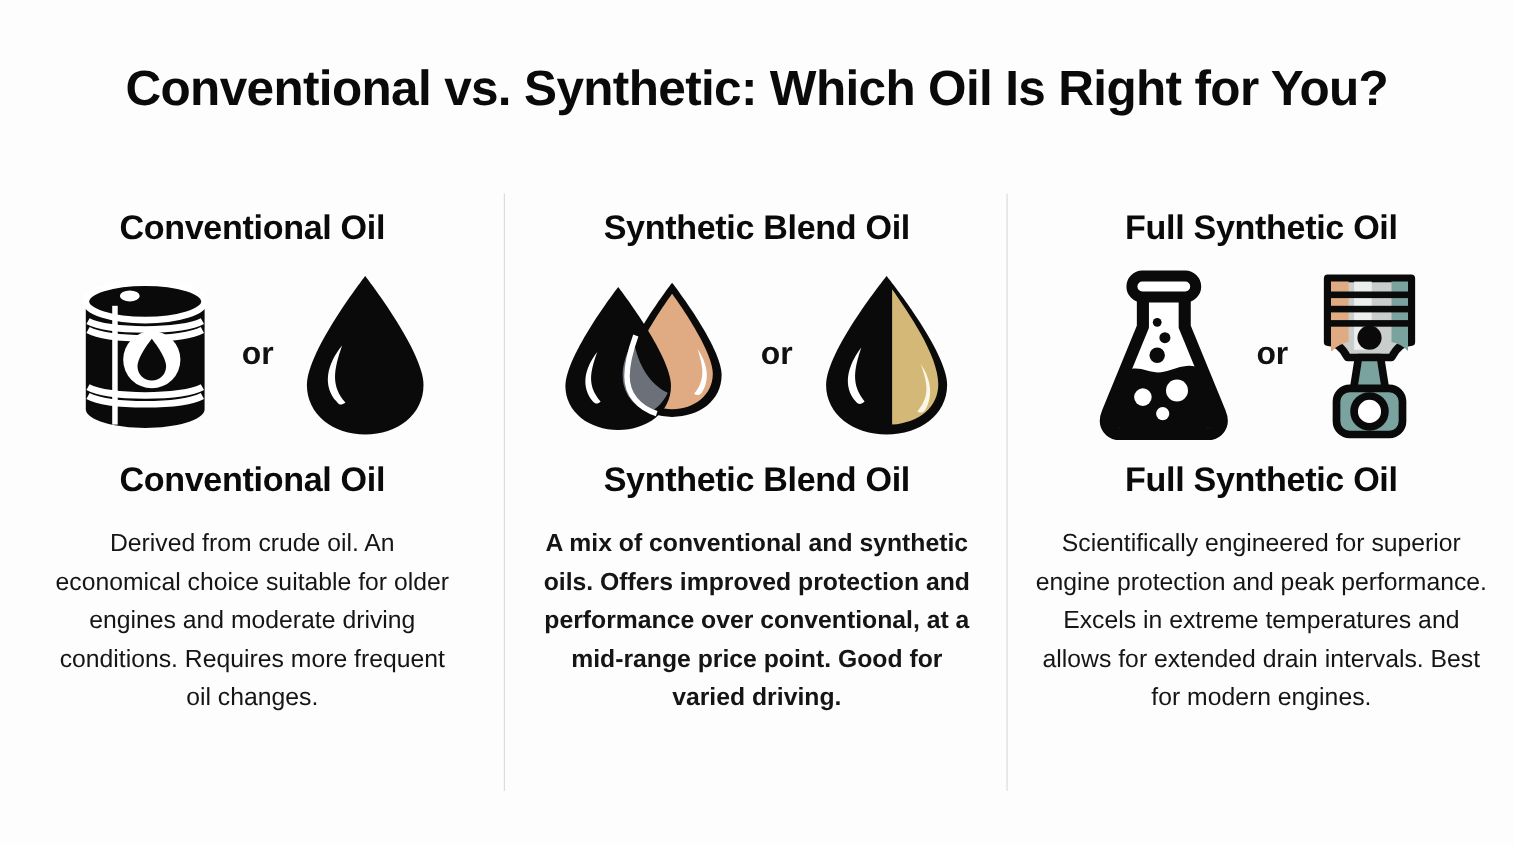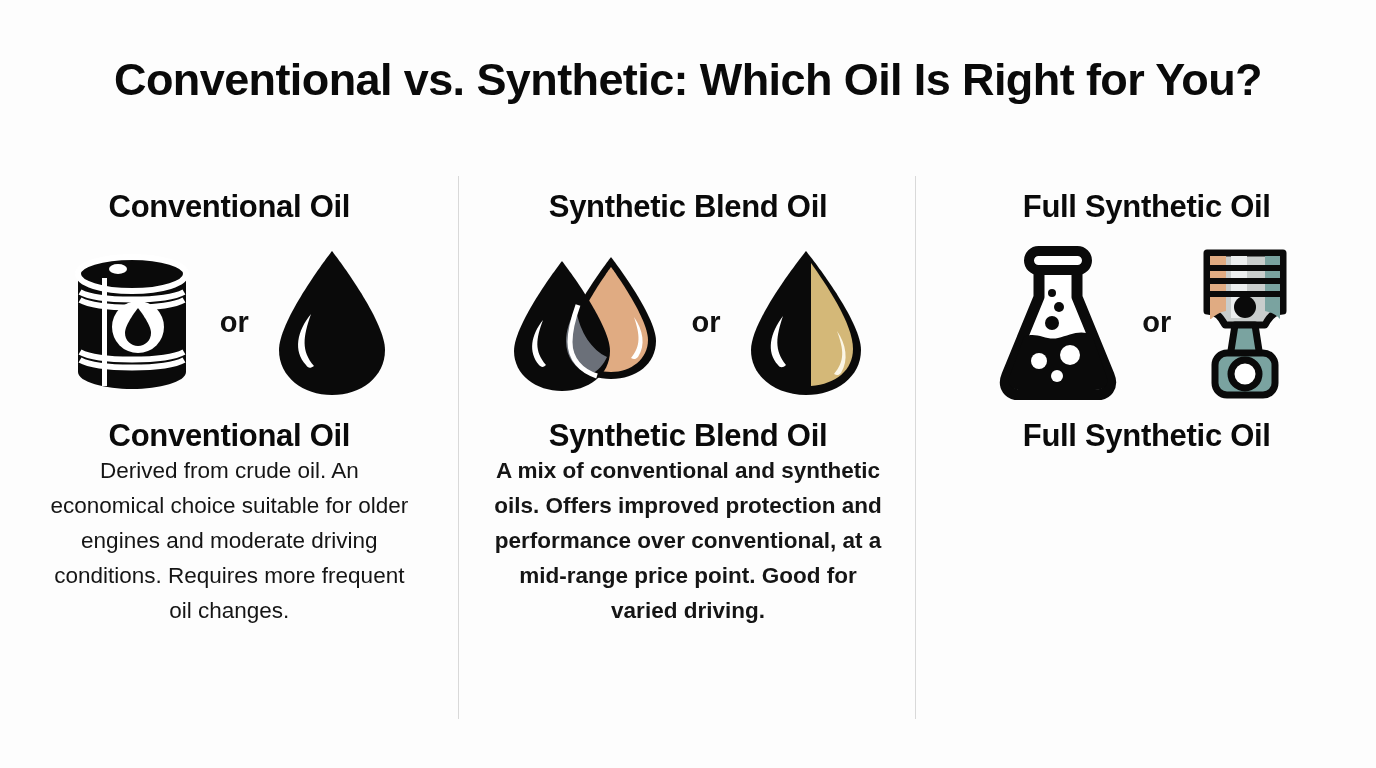--- a/index.html
+++ b/index.html
@@ -105,21 +105,21 @@
     margin-top: 14px;
     font-size: 31px;
     font-weight: bold;
     letter-spacing: -0.3px;
     text-align: center;
     line-height: 1.1;
     color: #0a0a0a;
     white-space: nowrap;
   }
   .item-desc {
-    margin-top: 1px;
+    margin-top: 24px;
     font-size: 22.5px;
     line-height: 1.55;
     text-align: center;
     color: #151515;
     max-width: 380px;
   }
   .col.c1 .item-desc { max-width: 375px; }
   .col.c2 .item-desc { max-width: 390px; font-weight: bold; }
   .col.c3 .item-desc { max-width: 412px; }
 </style>
@@ -260,16 +260,17 @@
 
             <path d="M40 80 L60 80 L65 112 L35 112 Z" fill="#7aa3a0" stroke="#0a0a0a" stroke-width="7" stroke-linejoin="round"></path>
 
             <rect x="20" y="108" width="60" height="42" rx="12" fill="#7aa3a0" stroke="#0a0a0a" stroke-width="7"></rect>
             <circle cx="50" cy="129" r="14" fill="#ffffff" stroke="#0a0a0a" stroke-width="7"></circle>
           </svg>
         </div>
       </div>
 
       <div class="item-label">Full Synthetic Oil</div>
+      <div class="item-desc">Scientifically engineered for superior engine protection and peak performance. Excels in extreme temperatures and allows for extended drain intervals. Best for modern engines.</div>
     </div>
 
   </div>
 </div>
 
 </body></html>

